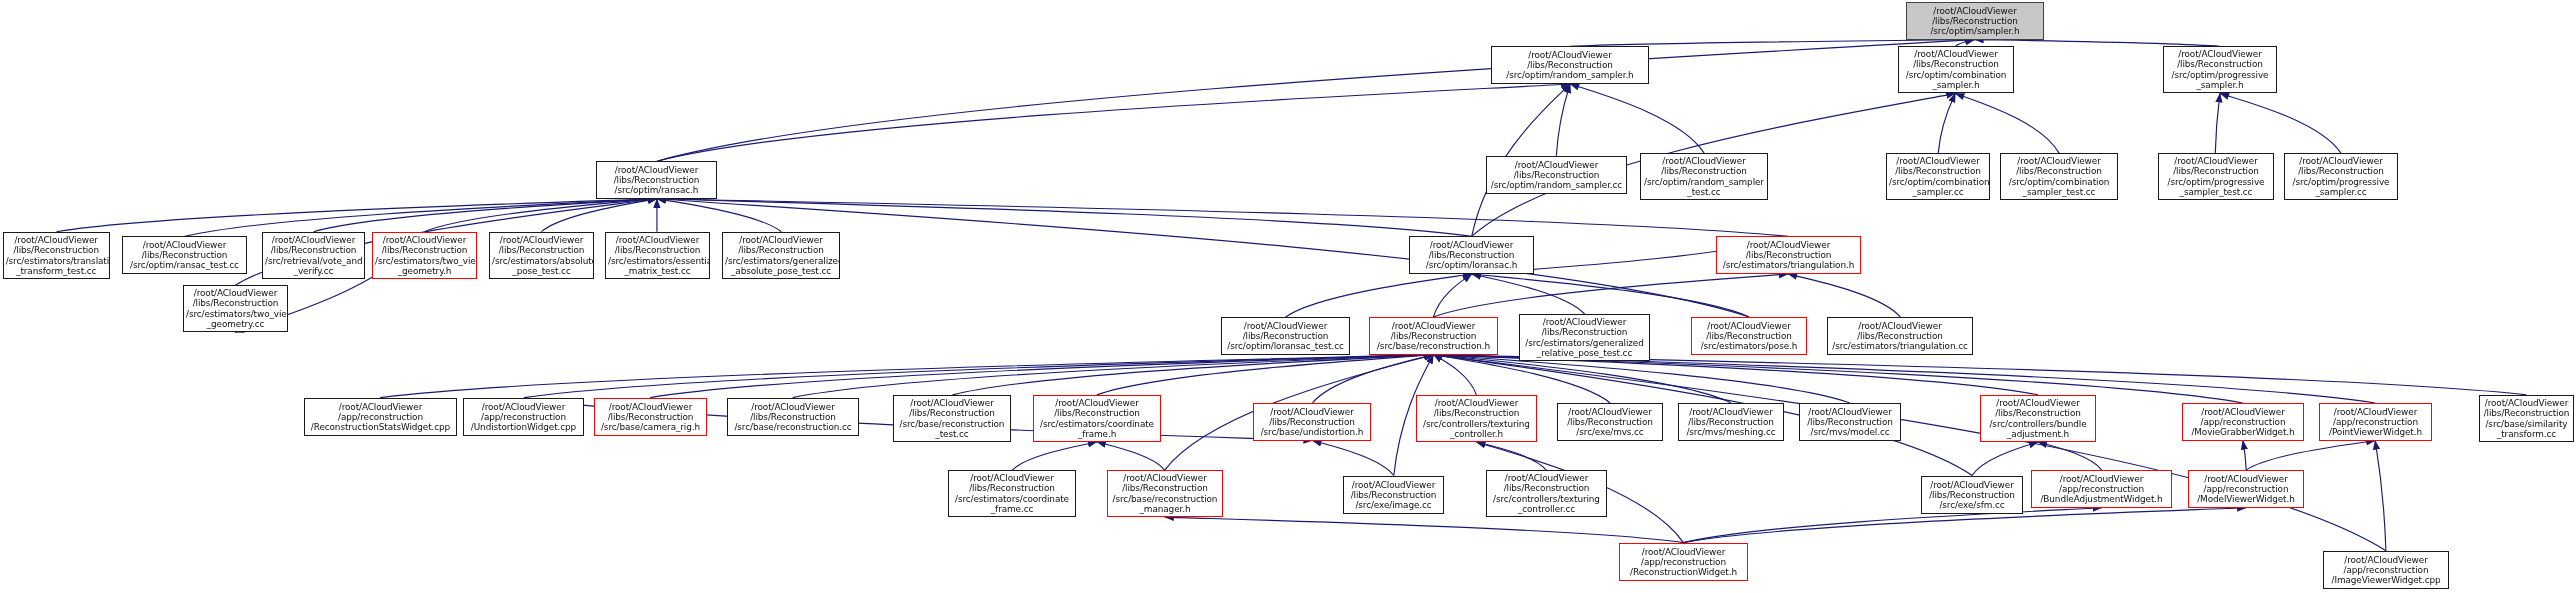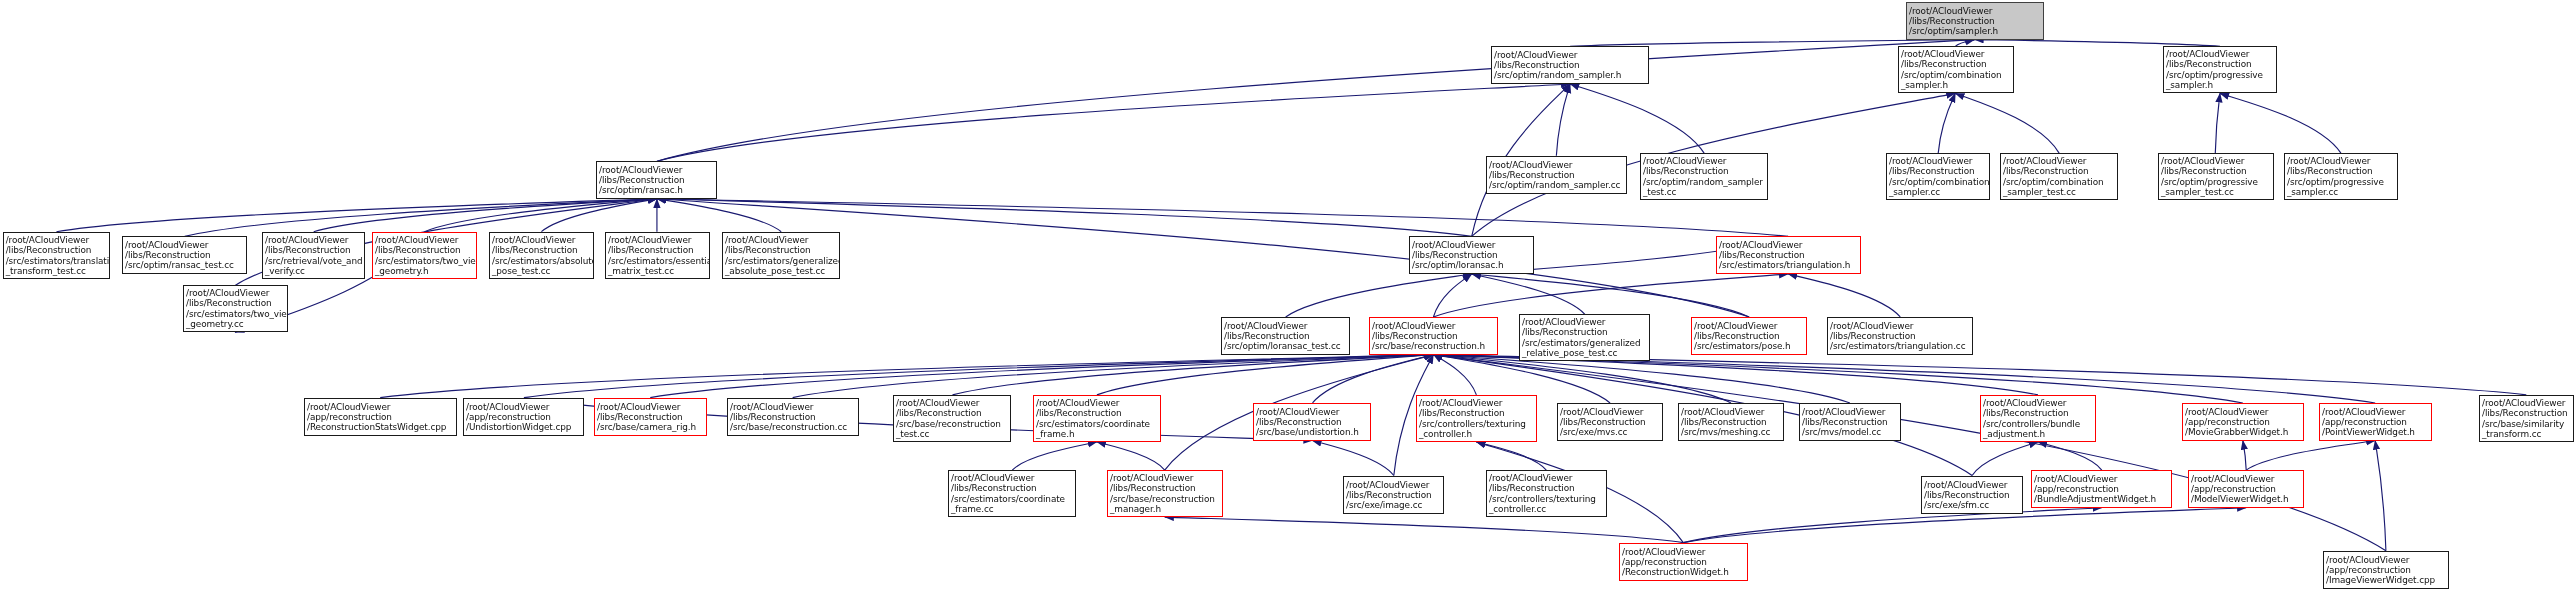--- a/index.html
+++ b/index.html
@@ -1,21 +1,21 @@
 <!DOCTYPE html>
 <html style="font-size:10.7px"><head>
 <meta charset="utf-8">
 <style>
   html,body{margin:0;padding:0;background:#ffffff;}
   #canvas{position:relative;width:2576px;height:593px;background:#ffffff;
           font-family:"DejaVu Sans","Liberation Sans",sans-serif;overflow:hidden;}
   #edges{position:absolute;left:0;top:0;width:2576px;height:593px;}
   .node{position:absolute;box-sizing:border-box;border:1.1px solid #1a1a1a;
         background:#ffffff;color:#101010;display:flex;align-items:center;
-        justify-content:center;text-align:left;line-height:1.14;
+        justify-content:center;text-align:center;line-height:1.14;
         font-size:8.9px;letter-spacing:-0.1px;white-space:pre-line;
         padding:1.3px 2px;overflow:hidden;}
   .node.red{border-color:#ff0000;}
   .node.root{background:#c8c8c8;border-color:#404040;}
   .node span{display:block;width:100%;}
 </style>
 </head>
 <body>
 
 <div id="canvas">

